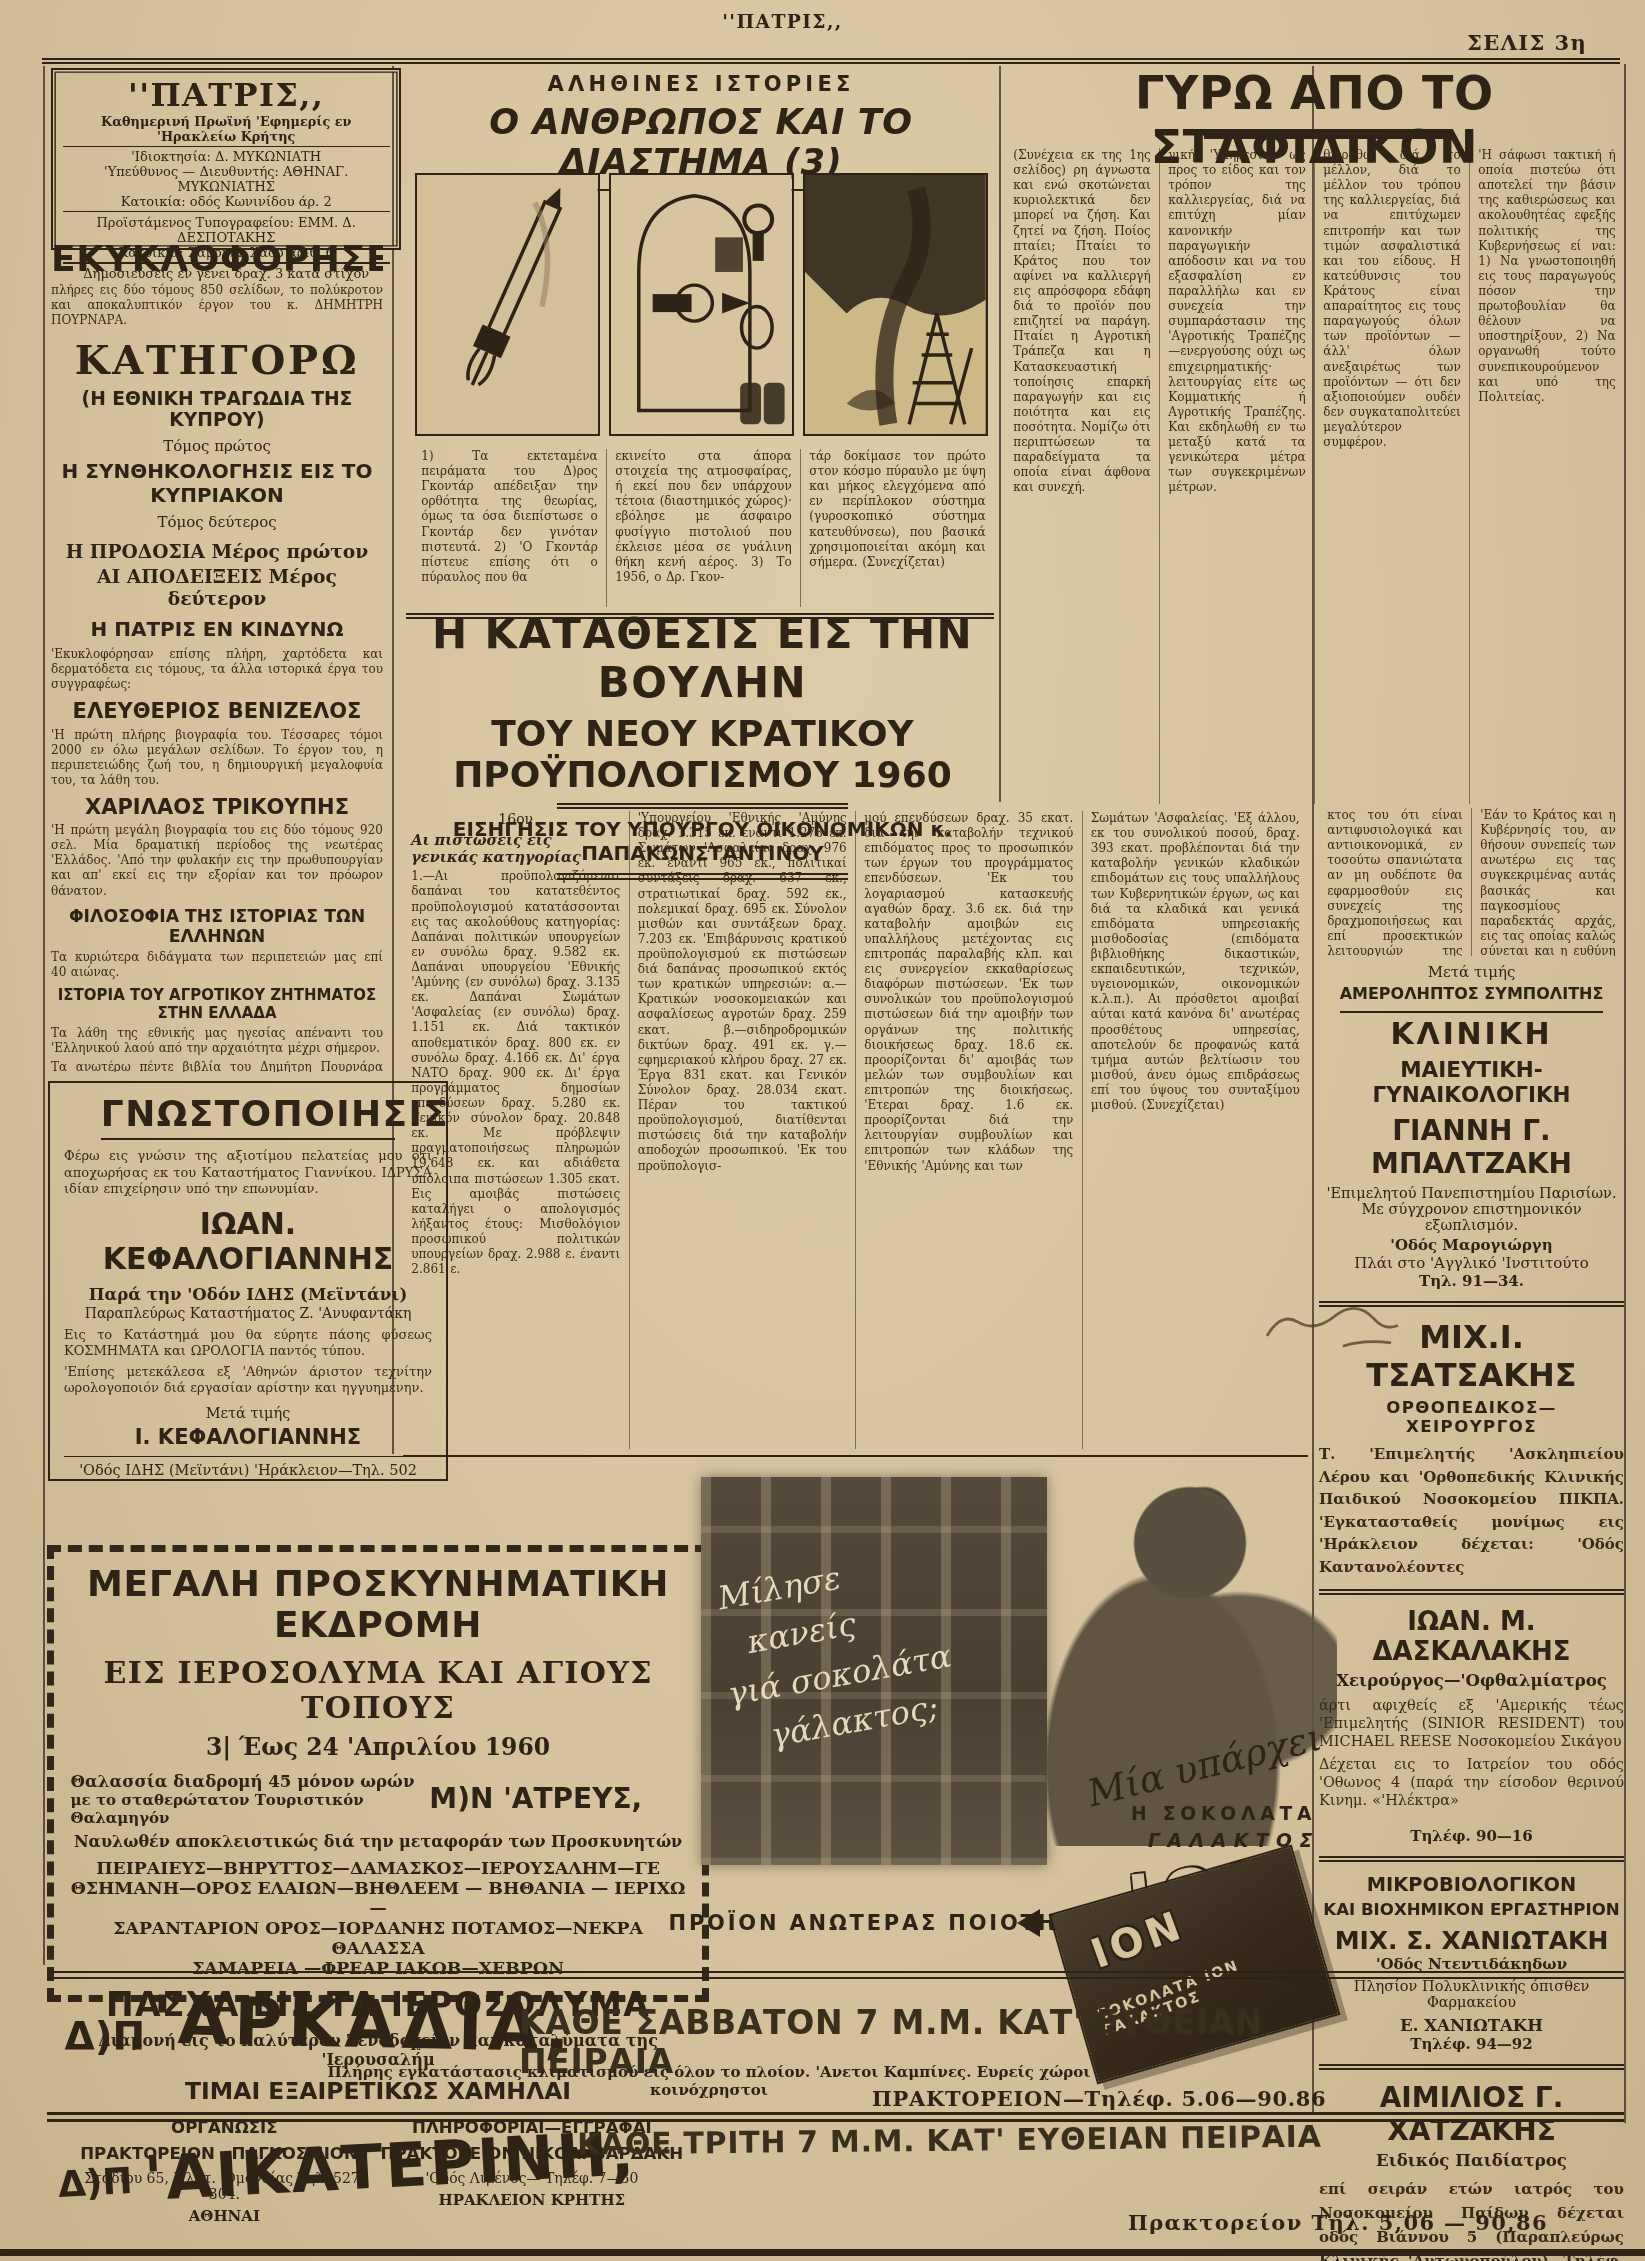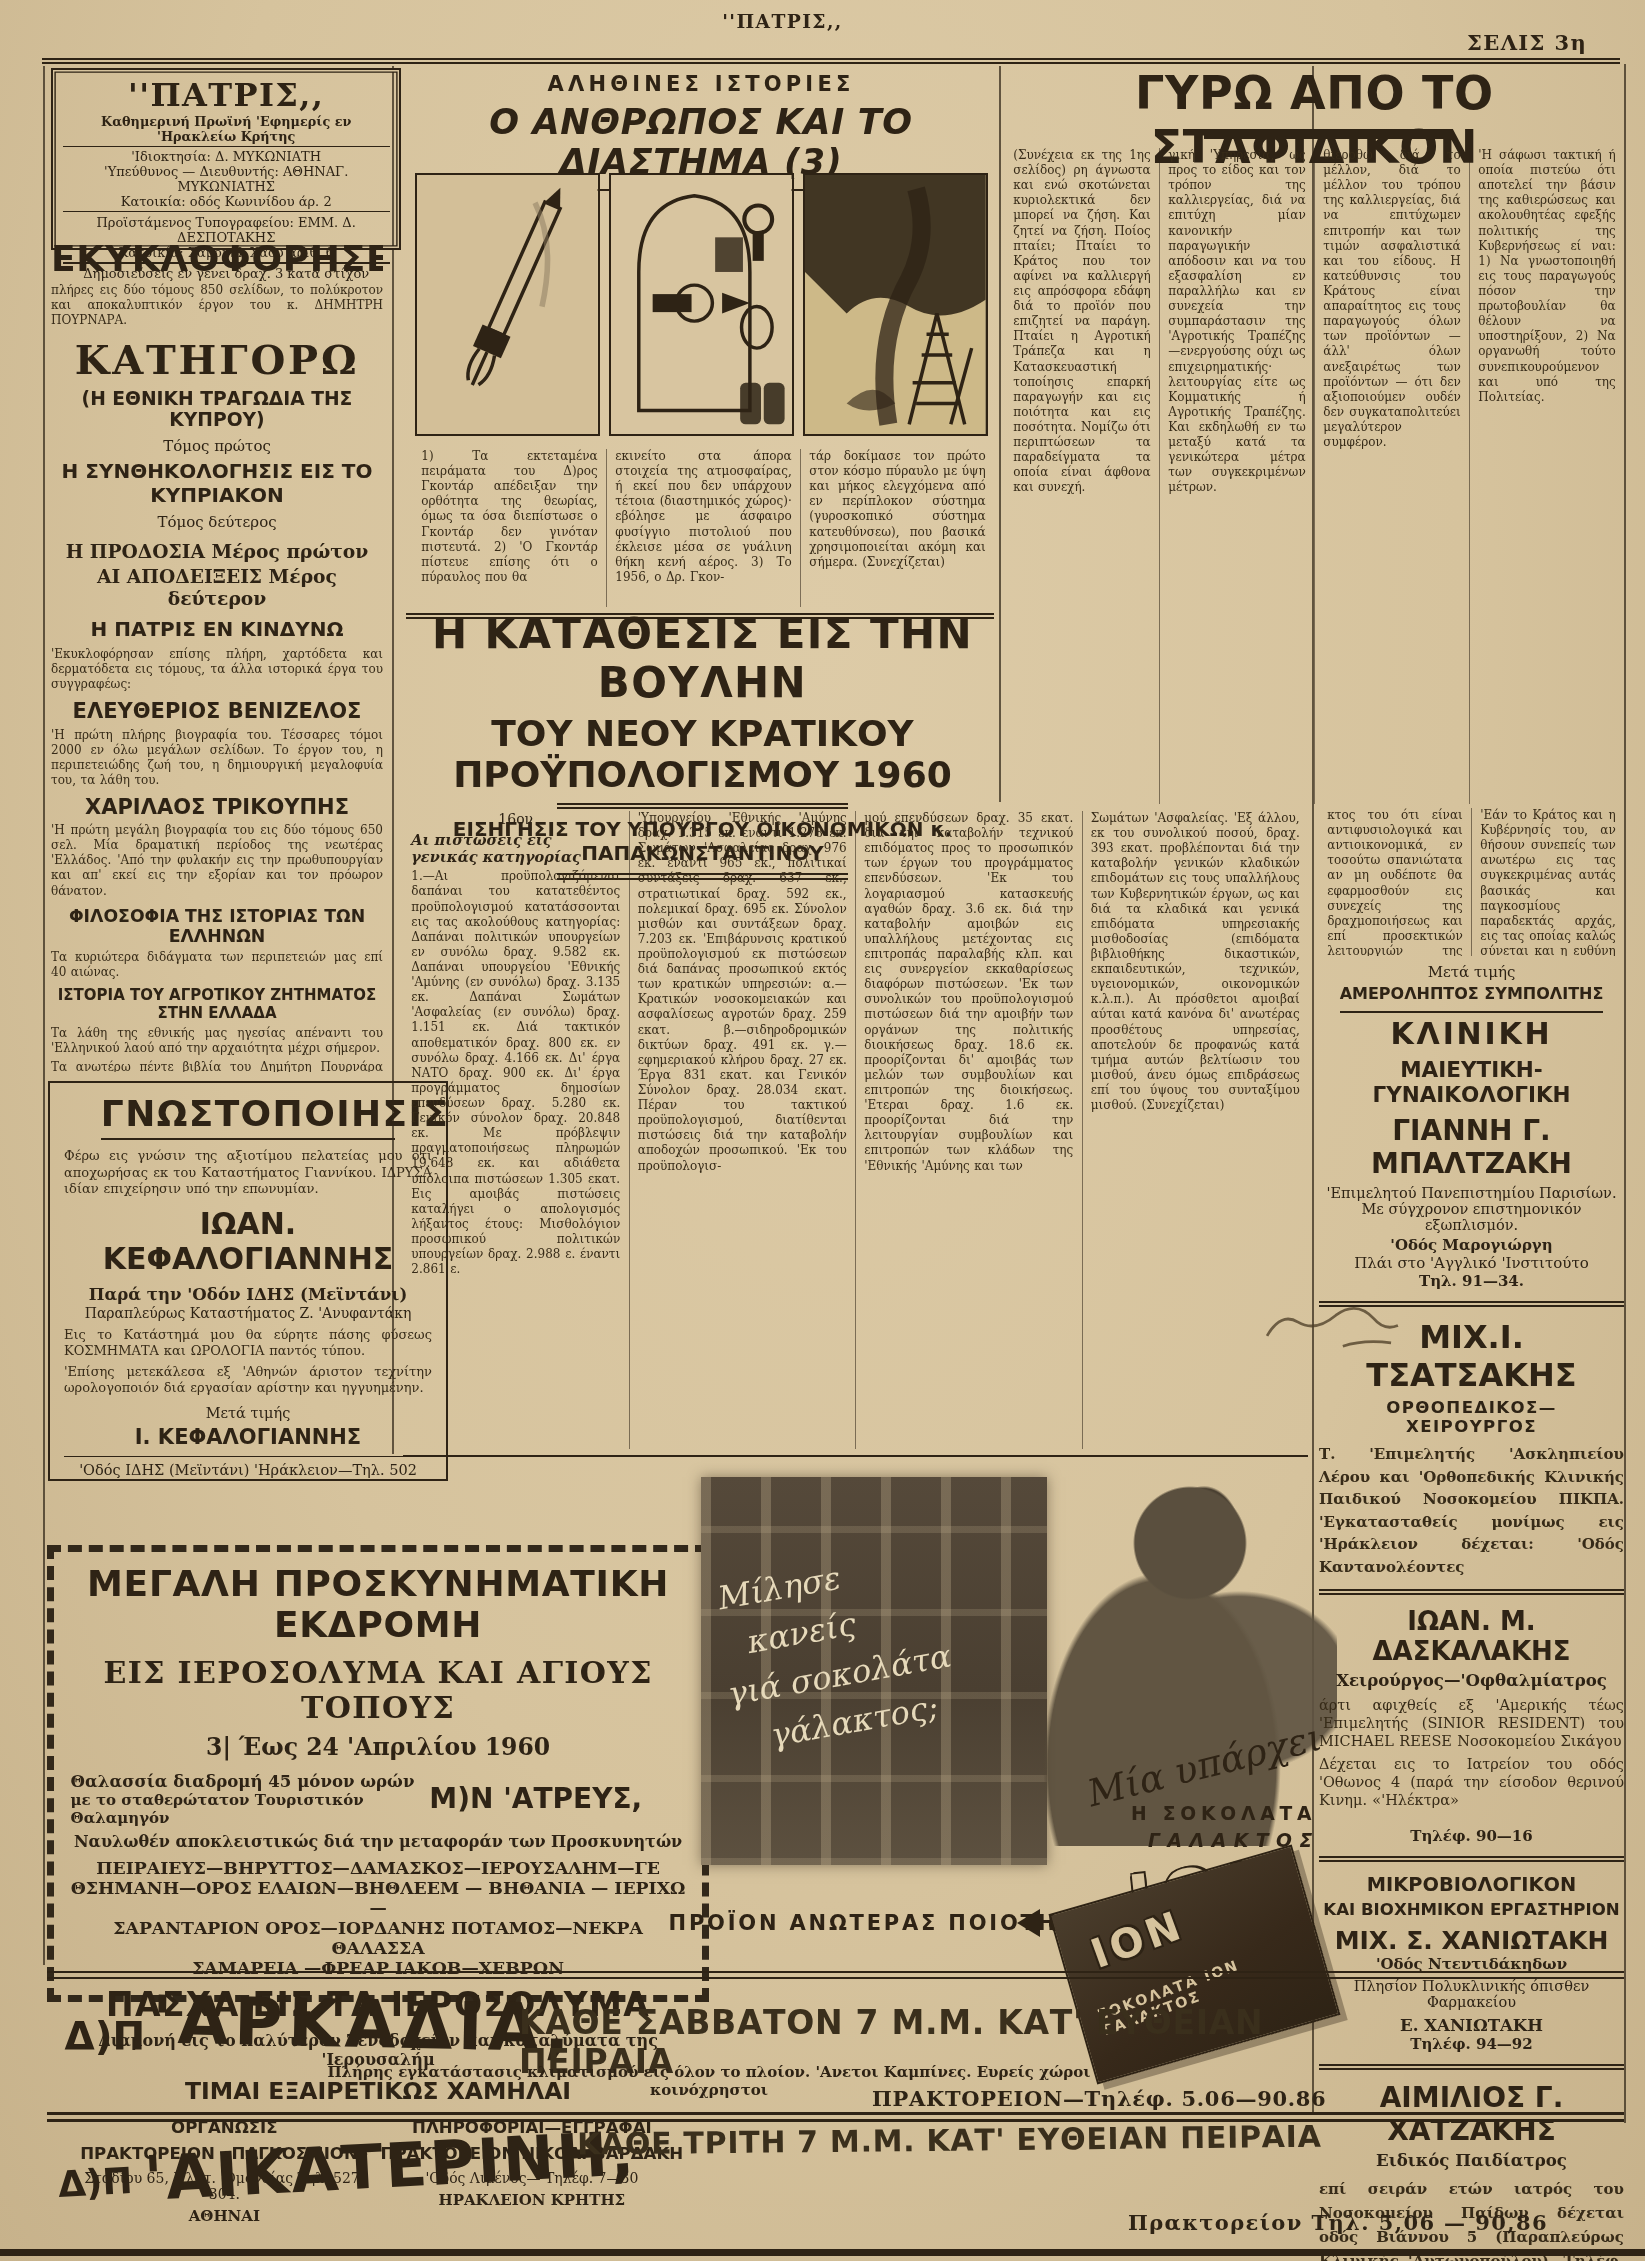--- a/index.html
+++ b/index.html
@@ -56,21 +56,21 @@
     <div class="serif ctr" style="font-size:15px;margin-top:7px;">Τόμος πρώτος</div>
     <div class="sans bold ctr" style="font-size:20px;margin-top:4.2px;">Η ΣΥΝΘΗΚΟΛΟΓΗΣΙΣ ΕΙΣ ΤΟ ΚΥΠΡΙΑΚΟΝ</div>
     <div class="serif ctr" style="font-size:15px;margin-top:5.5px;">Τόμος δεύτερος</div>
     <div class="serif bold ctr" style="font-size:18.7px;margin-top:9.7px;">Η ΠΡΟΔΟΣΙΑ Μέρος πρώτον</div>
     <div class="serif bold ctr" style="font-size:18.7px;margin-top:2.8px;">ΑΙ ΑΠΟΔΕΙΞΕΙΣ Μέρος δεύτερον</div>
     <div class="sans bold ctr" style="font-size:20px;margin-top:8.3px;">Η ΠΑΤΡΙΣ ΕΝ ΚΙΝΔΥΝΩ</div>
     <div class="serif jtext" style="margin-top:5.5px;">'Εκυκλοφόρησαν επίσης πλήρη, χαρτόδετα και δερματόδετα εις τόμους, τα άλλα ιστορικά έργα του συγγραφέως:</div>
     <div class="sans bold ctr" style="font-size:21px;margin-top:7px;">ΕΛΕΥΘΕΡΙΟΣ ΒΕΝΙΖΕΛΟΣ</div>
     <div class="serif jtext" style="margin-top:4.2px;">'Η πρώτη πλήρης βιογραφία του. Τέσσαρες τόμοι 2000 εν όλω μεγάλων σελίδων. Το έργον του, η περιπετειώδης ζωή του, η δημιουργική μεγαλοφυία του, τα λάθη του.</div>
     <div class="sans bold ctr" style="font-size:21px;margin-top:7px;">ΧΑΡΙΛΑΟΣ ΤΡΙΚΟΥΠΗΣ</div>
-    <div class="serif jtext" style="margin-top:4.2px;">'Η πρώτη μεγάλη βιογραφία του εις δύο τόμους 650 σελ. Μία δραματική περίοδος της νεωτέρας 'Ελλάδος. 'Από την φυλακήν εις την πρωθυπουργίαν και απ' εκεί εις την εξορίαν και τον πρόωρον θάνατον.</div>
+    <div class="serif jtext" style="margin-top:4.2px;">'Η πρώτη μεγάλη βιογραφία του εις δύο τόμους 920 σελ. Μία δραματική περίοδος της νεωτέρας 'Ελλάδος. 'Από την φυλακήν εις την πρωθυπουργίαν και απ' εκεί εις την εξορίαν και τον πρόωρον θάνατον.</div>
     <div class="sans bold ctr" style="font-size:17.3px;margin-top:7px;">ΦΙΛΟΣΟΦΙΑ ΤΗΣ ΙΣΤΟΡΙΑΣ ΤΩΝ ΕΛΛΗΝΩΝ</div>
     <div class="serif jtext" style="margin-top:4.2px;">Τα κυριώτερα διδάγματα των περιπετειών μας επί 40 αιώνας.</div>
     <div class="sans bold ctr" style="font-size:15px;margin-top:5.5px;">ΙΣΤΟΡΙΑ ΤΟΥ ΑΓΡΟΤΙΚΟΥ ΖΗΤΗΜΑΤΟΣ ΣΤΗΝ ΕΛΛΑΔΑ</div>
     <div class="serif jtext" style="margin-top:4.2px;">Τα λάθη της εθνικής μας ηγεσίας απέναντι του 'Ελληνικού λαού από την αρχαιότητα μέχρι σήμερον.</div>
     <div class="serif jtext" style="margin-top:4.2px;">Τα ανωτέρω πέντε βιβλία του Δημήτρη Πουρνάρα αποτελούν όλα μαζί μίαν αμερόληπτον ΑΛΗΘΙΝΗΝ ΙΣΤΟΡΙΑΝ ΤΩΝ ΕΛΛΗΝΩΝ από το 2000 π.Χ. μέχρι το 1960 μ.Χ., έκαστον δε έργον πραγματεύεται ένα χωριστό τομέα της εθνικής μας εξελίξεως επί 40 αιώνας. Όλα πωλούνται εις τα κεντρικά βιβλιοπωλεία. Εις τας επαρχίας στέλλονται ή επί αντικαταβολή της αξίας των κατά την παραλαβήν εις το ταχυδρομείον της διαμονής του αγοραστού ή διά μέσου των υποπρακτορείων εφημερίδων Πρακτορείου 'Αθηναϊκού Τύπου. Οι πληρώνοντες την αξίαν των έχουν έκπτωσιν 20ο)ο. Δίδονται και με δόσεις: Γράψατε: Πιπίνου 106, τηλέφ. 812—140.</div>
   </div>
 
   <div class="abs adbox" style="left:48px;top:1081px;width:368px;height:377px;padding:9.7px 14px;">
     <div class="sans bold ctr" style="font-size:36px;letter-spacing:1.4px;border-bottom:2.1px solid #2e2315;padding-bottom:4.2px;width:80%;margin:0 auto;">ΓΝΩΣΤΟΠΟΙΗΣΙΣ</div>
     <div class="serif jtext" style="margin-top:8.3px;font-size:13px;">Φέρω εις γνώσιν της αξιοτίμου πελατείας μου ότι αποχωρήσας εκ του Καταστήματος Γιαννίκου. ΙΔΡΥΣΑ ιδίαν επιχείρησιν υπό την επωνυμίαν.</div>

